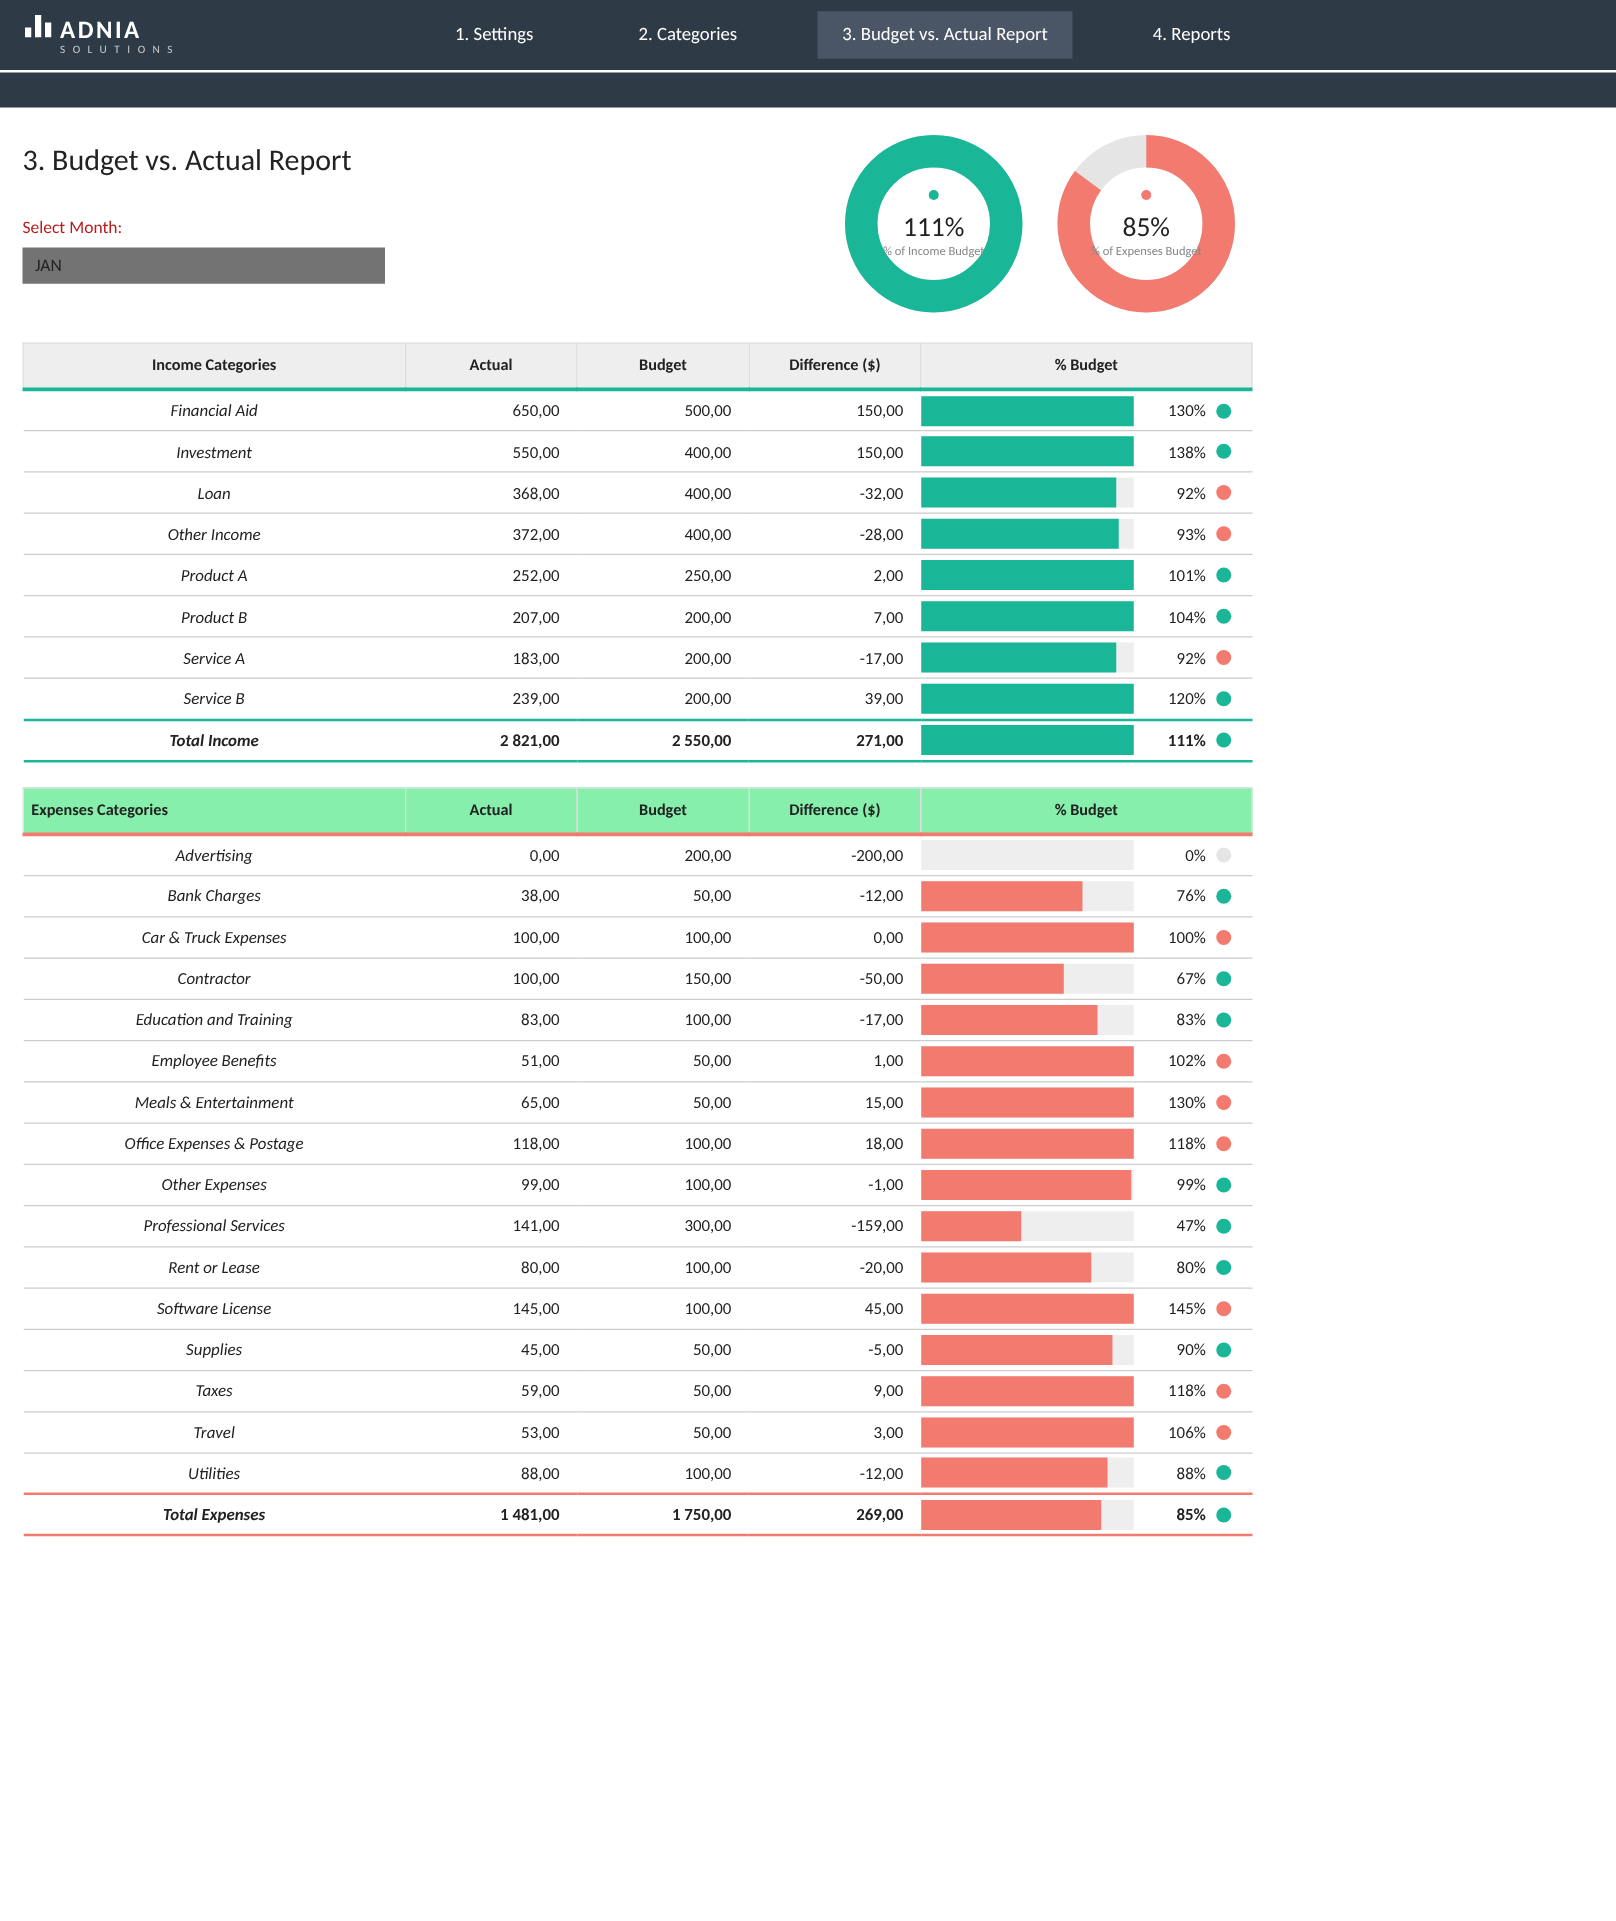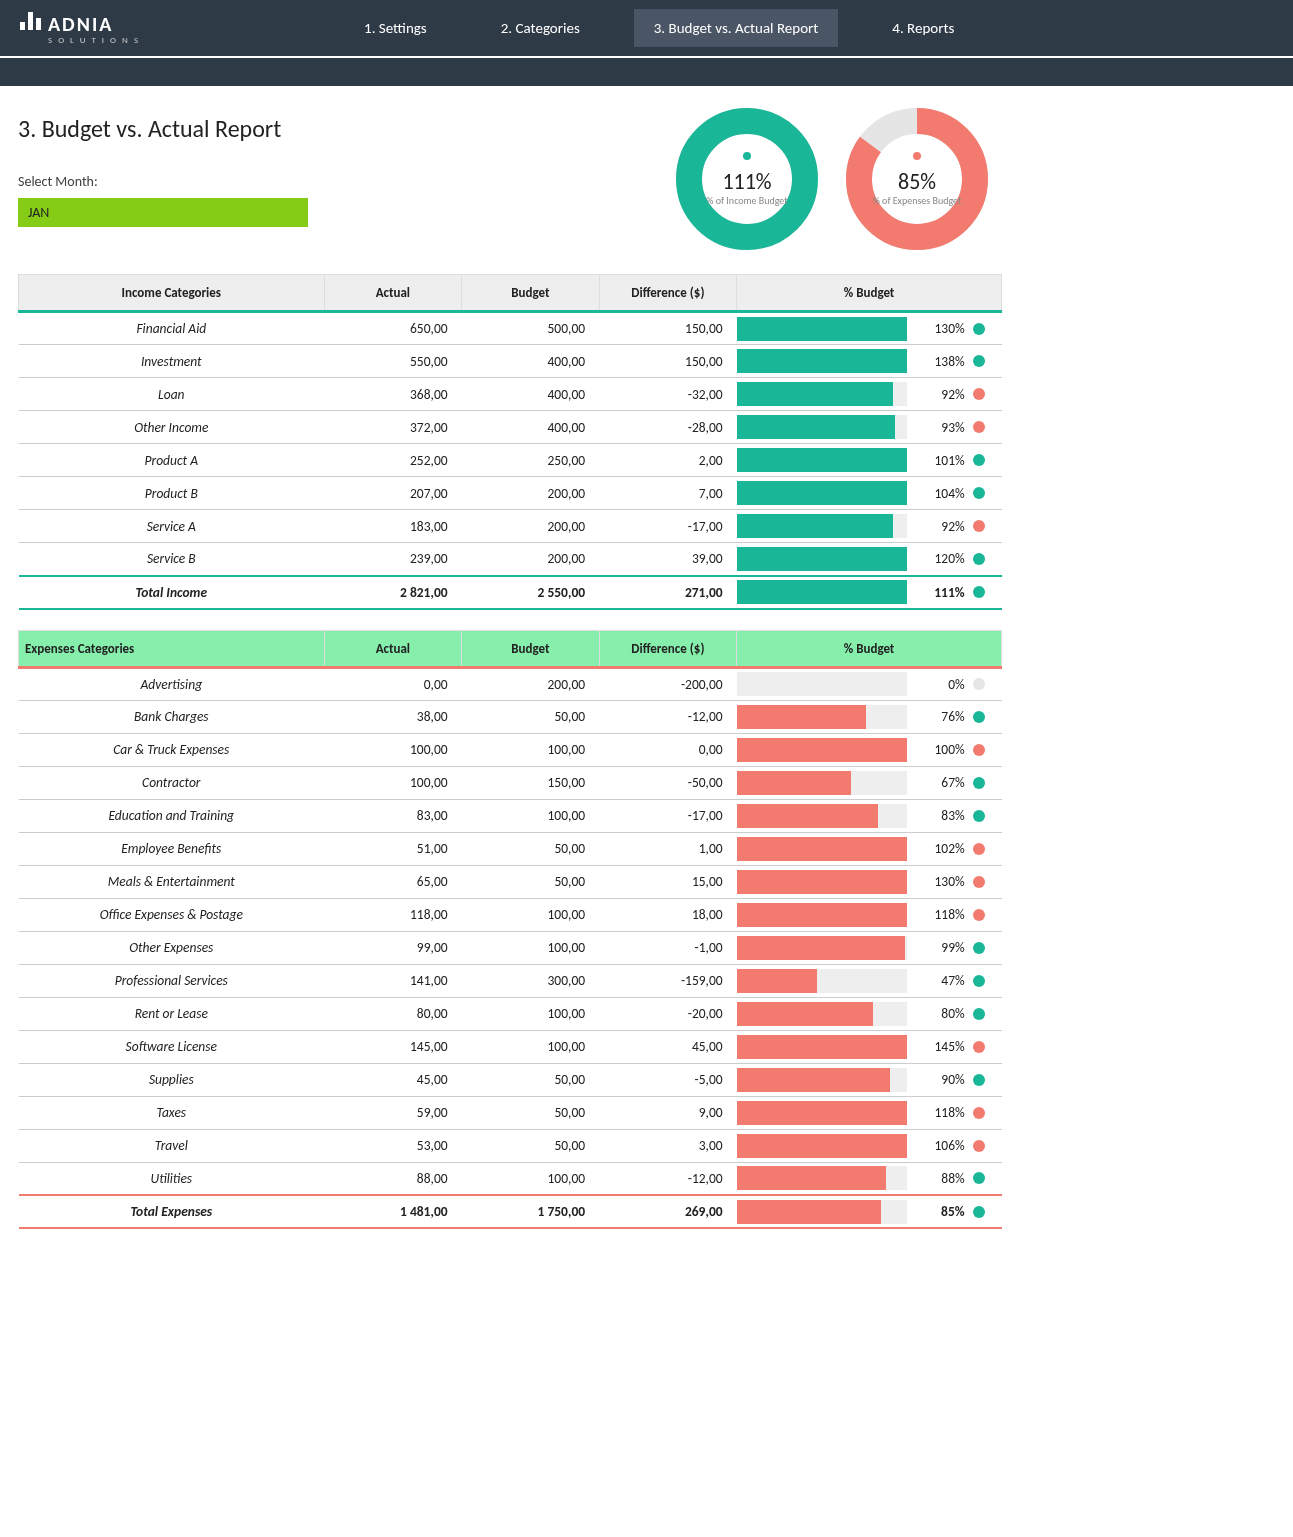--- a/index.html
+++ b/index.html
@@ -33,21 +33,21 @@
   .logo-main svg { margin-right: 6px; }
   .logo-sub {
     font-size: 9px;
     letter-spacing: 6px;
     color: #ccc;
     margin-top: -2px;
     padding-left: 28px;
   }
   .nav {
     display: flex;
-    gap: 34px;
+    gap: 44px;
     align-items: center;
     font-size: 15px;
   }
   .nav-item {
     padding: 10px 20px;
     cursor: pointer;
   }
   .nav-item.active {
     background: #4a5565;
   }
@@ -65,25 +65,25 @@
     align-items: flex-start;
   }
   .title-block { flex: 1; }
   h1 {
     font-size: 24px;
     font-weight: 400;
     margin: 10px 0 30px 0;
   }
   .select-label {
     font-size: 14px;
-    color: #404040;
+    color: #b91c1c;
     margin-bottom: 8px;
   }
   .month-select {
-    background: #84cc16;
+    background: #737373;
     padding: 6px 10px;
     width: 290px;
     font-size: 14px;
   }
   .donuts {
     display: flex;
     gap: 20px;
     margin-right: 10px;
   }
   .donut {

